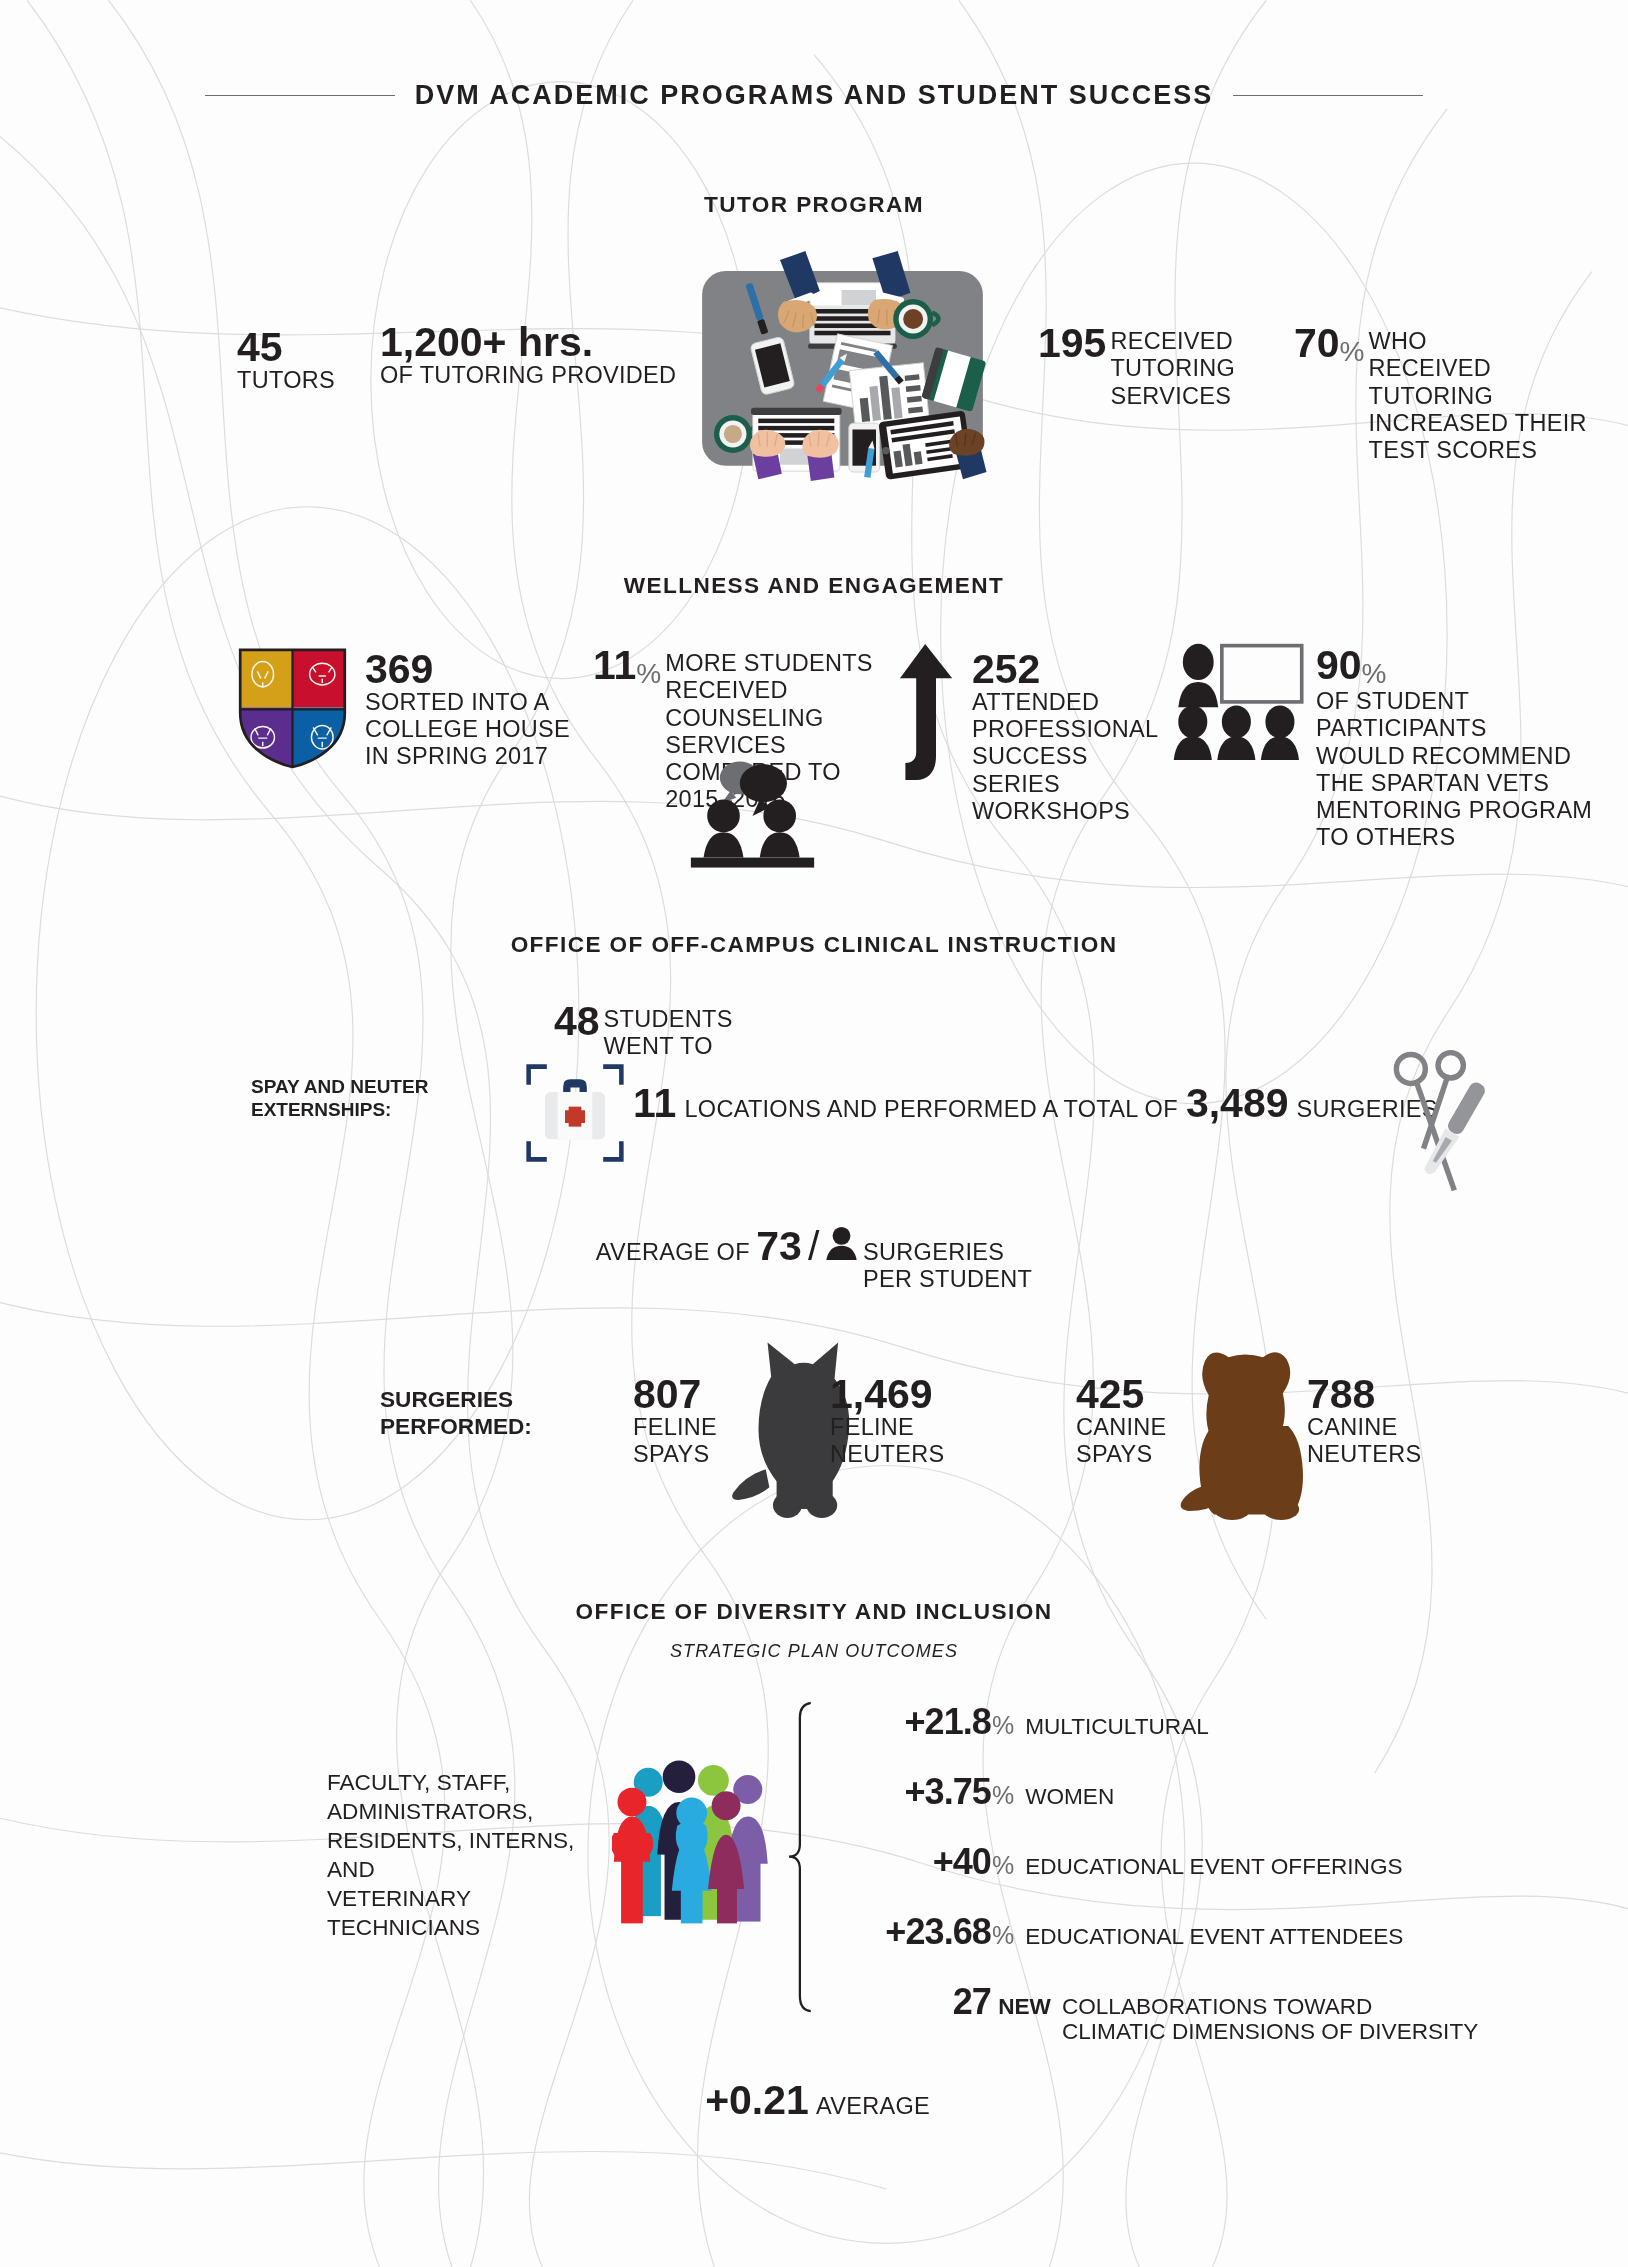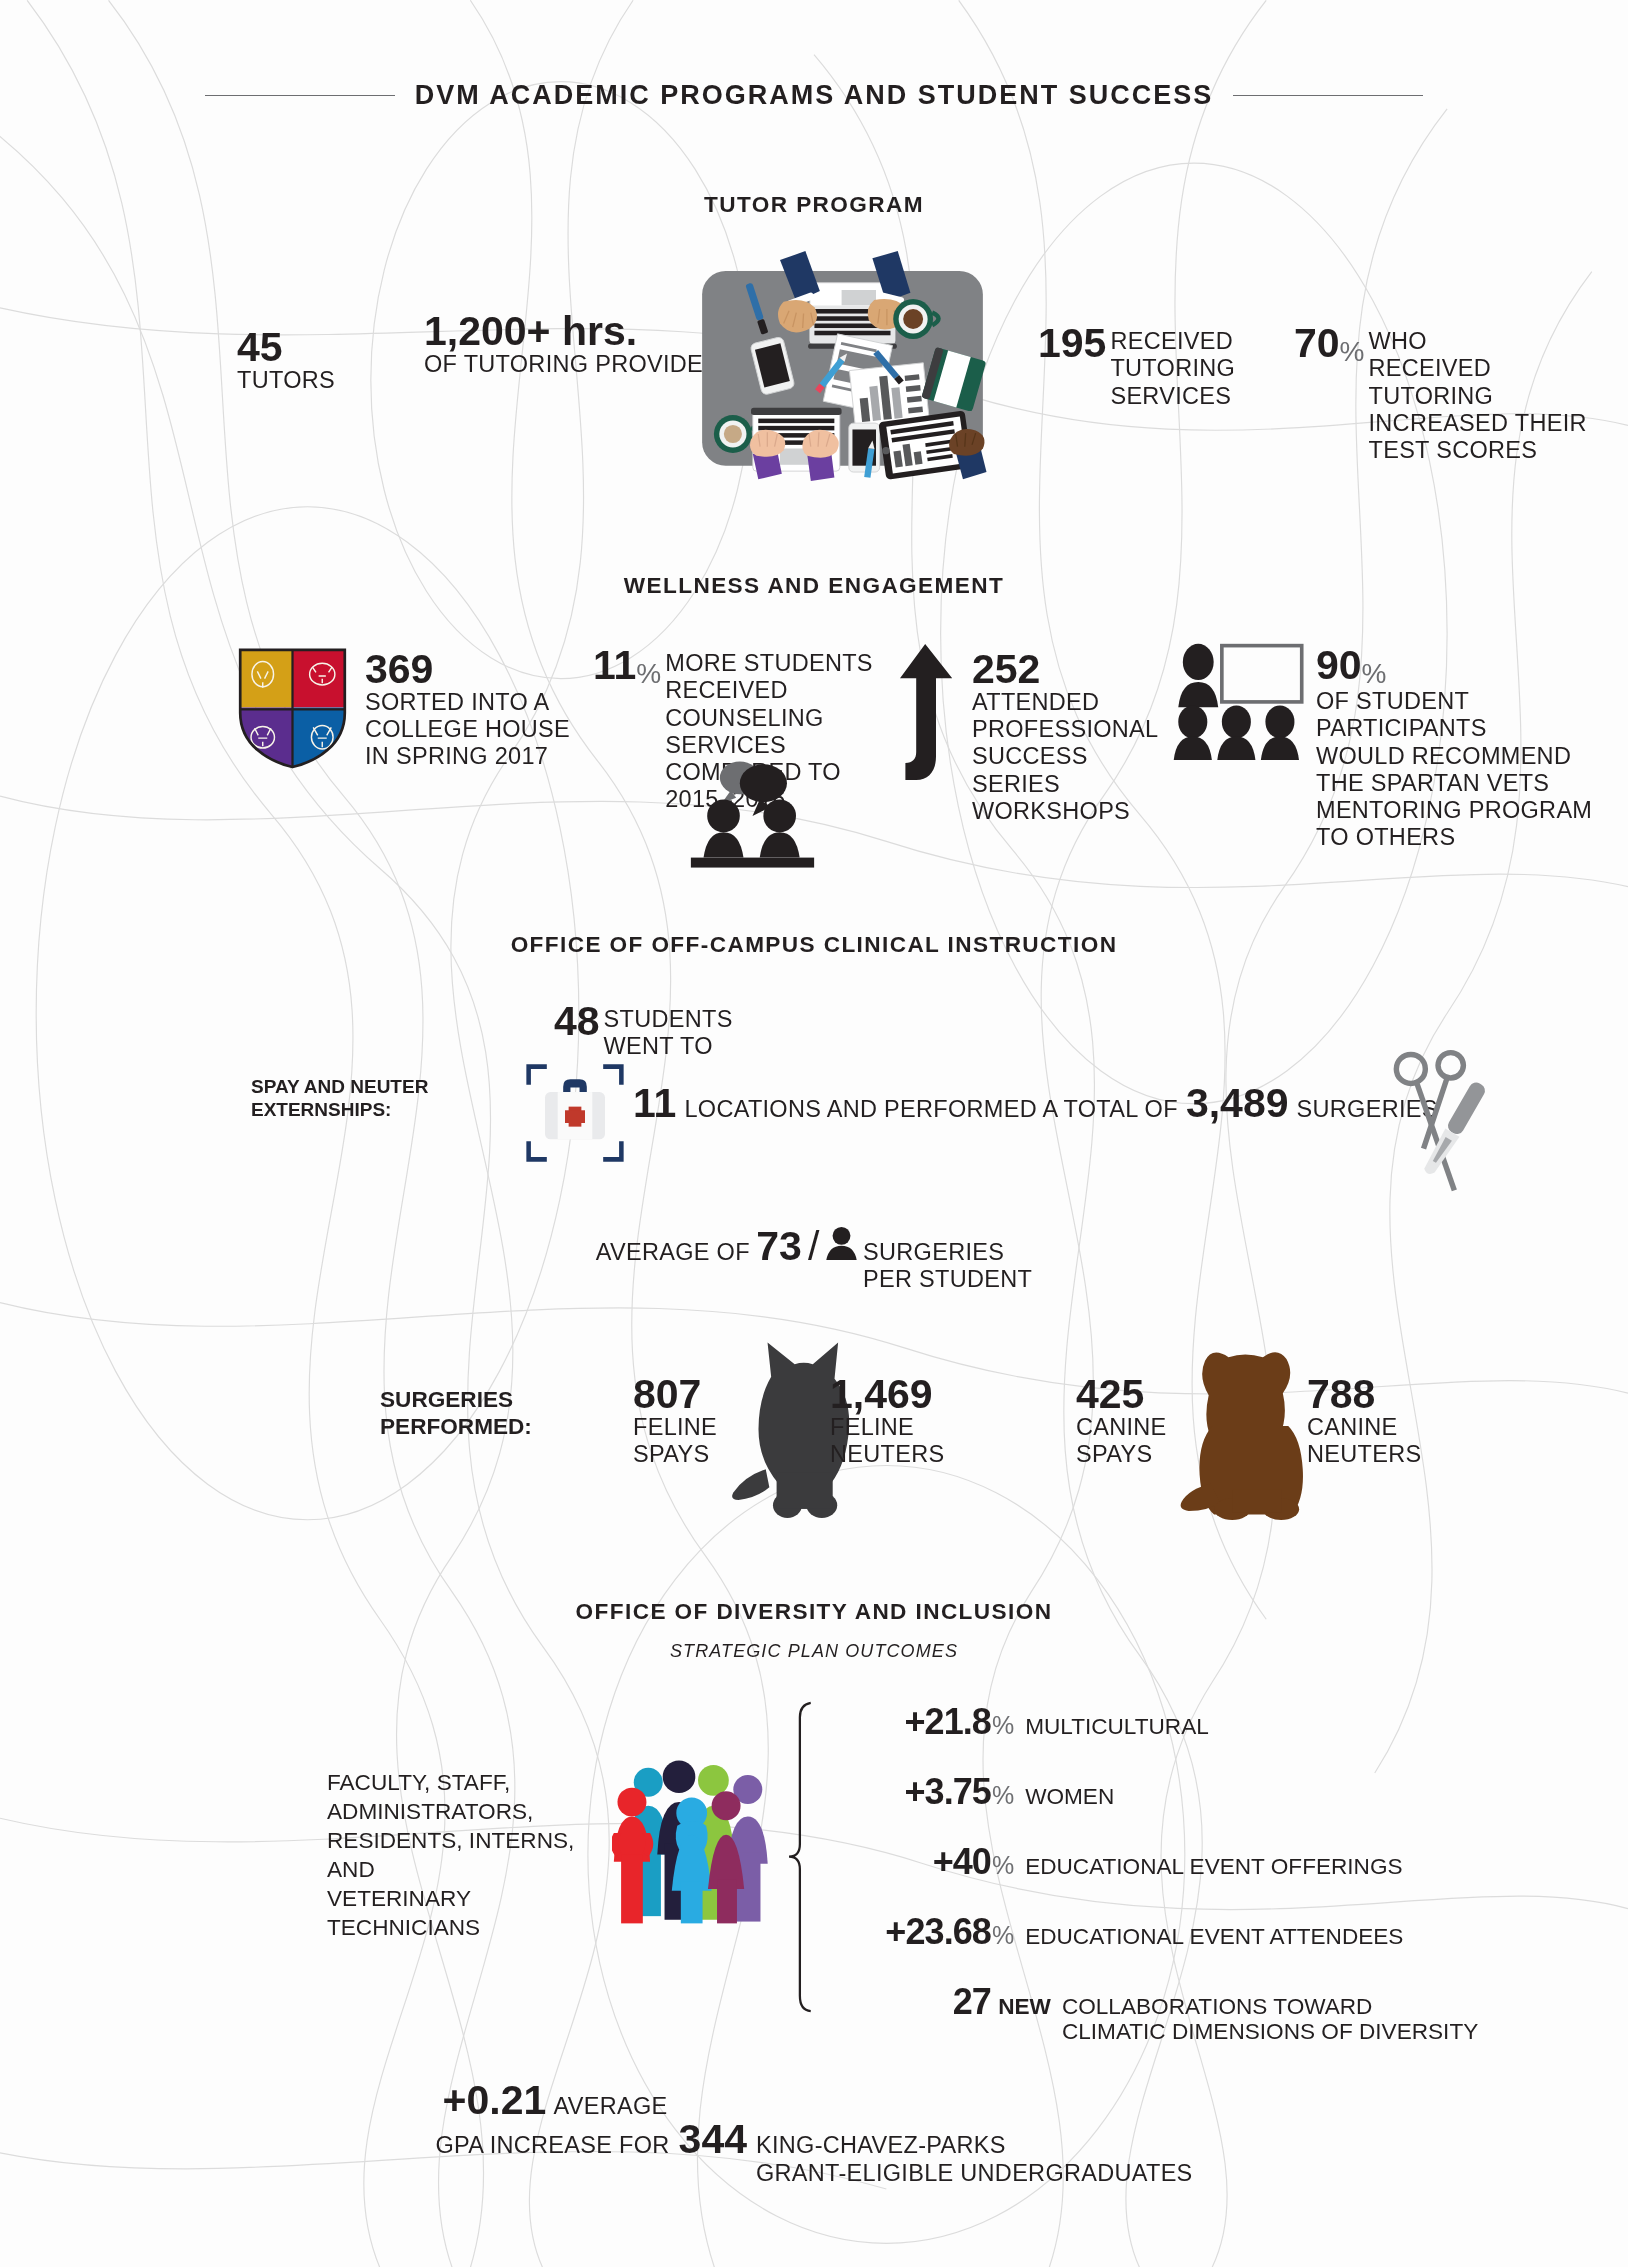--- a/index.html
+++ b/index.html
@@ -37,21 +37,21 @@
   #masthead .title {
     font-weight: 700; font-size: 27px; letter-spacing: 2px; white-space: nowrap;
   }
 
   
   .abs { position: absolute; z-index: 3; }
 
   
   #tutor-title { top: 192px; left: 0; width: 1628px; }
   #tutor-45  { top: 328px; left: 237px; width: 136px; }
-  #tutor-hrs { top: 312px; left: 380px; width: 299px; margin-left: 44px; }
+  #tutor-hrs { top: 323px; left: 380px; width: 299px; }
   #tutor-195 { top: 328px; left: 1038px; width: 253px; }
   #tutor-70  { top: 328px; left: 1294px; width: 299px; }
   #desk { top: 242px; left: 693px; width: 299px; height: 240px; }
 
   
   #well-title { top: 573px; left: 0; width: 1628px; }
   #well-shield { top: 644px; left: 233px; width: 119px; height: 127px; }
   #well-369 { top: 650px; left: 365px; width: 208px; }
   #well-14  { top: 650px; left: 593px; width: 299px; }
   #well-arrow { top: 640px; left: 891px; width: 72px; height: 145px; }
@@ -622,24 +622,18 @@
     </div>
   </div>
 
   <div class="abs" id="gpa">
     <div style="width:1628px;display:flex;justify-content:center">
       <div class="g-wrap">
         <div id="gpa-row1" style="padding-left:7.2px">
           <span class="stat-num">+0.21</span>
           <span class="stat-lbl" style="padding-left:7.2px">AVERAGE</span>
         </div>
-        <div id="gpa-row2">
-          <span class="stat-lbl">GPA INCREASE FOR</span>
-          <span class="stat-num" style="padding-left:9px">344</span>
-          <span class="stat-lbl" style="padding-left:9px;white-space:pre-line;text-align:left">KING-CHAVEZ-PARKS
-GRANT-ELIGIBLE UNDERGRADUATES</span>
-        </div>
       </div>
     </div>
   </div>
 
 </div>
 
 
 </body></html>

